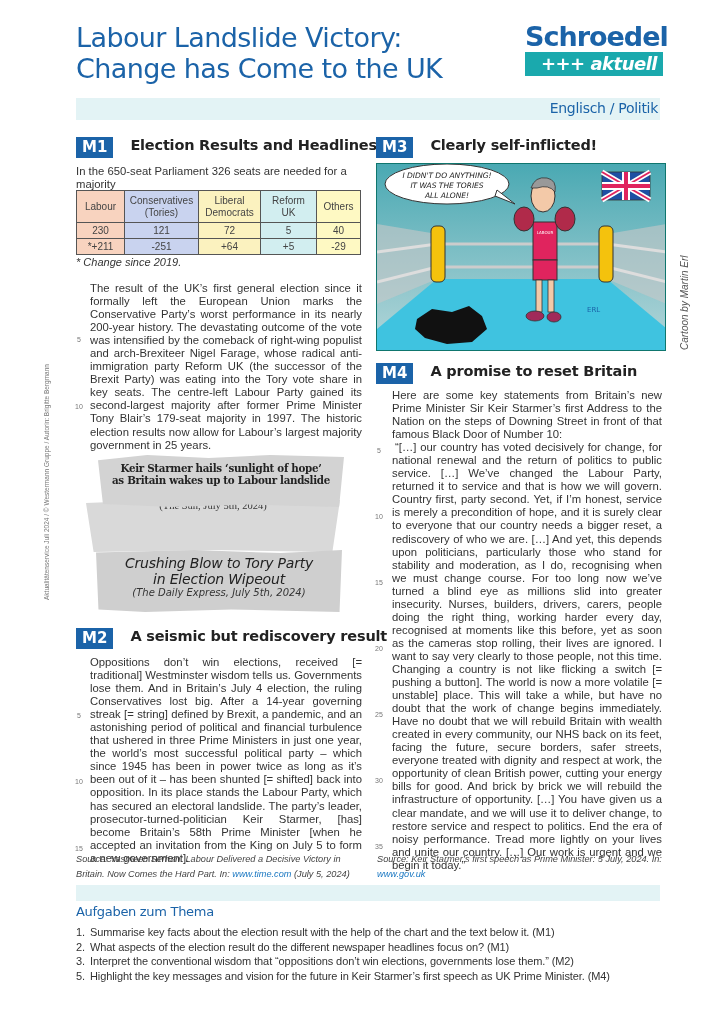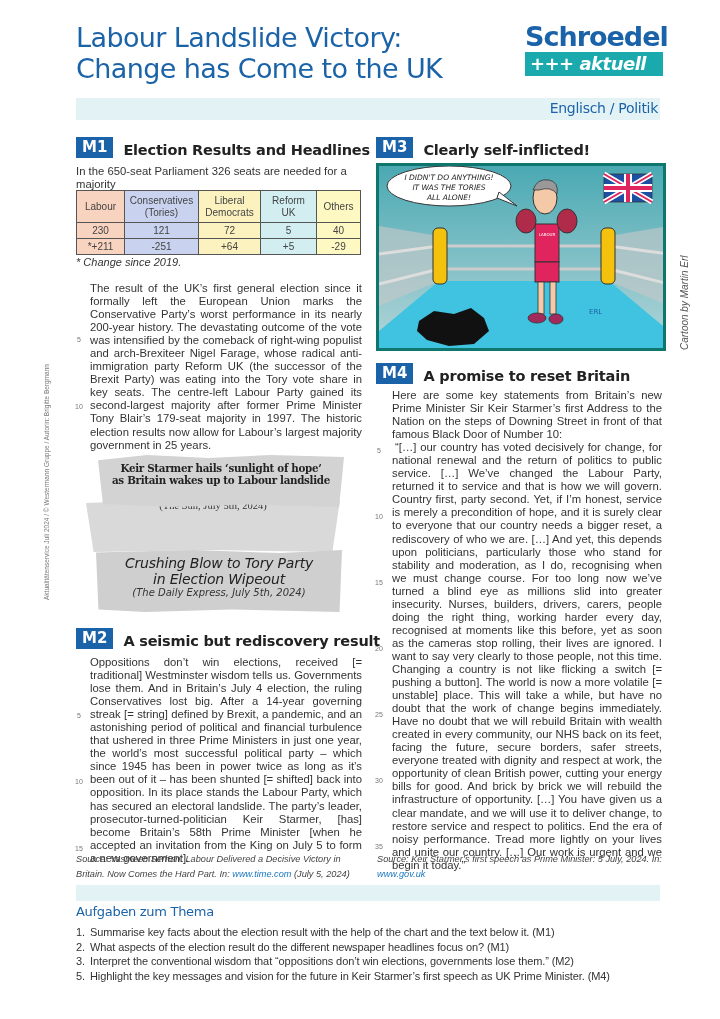--- a/index.html
+++ b/index.html
@@ -2,29 +2,29 @@
 <html><head>
 <meta charset="utf-8">
 <style>
   * { box-sizing: border-box; margin: 0; padding: 0; }
   html, body { width: 720px; height: 1019px; background: #ffffff; overflow: hidden; }
   body { position: relative; font-family: "Liberation Sans", "DejaVu Sans", sans-serif; color: #2a2a2a; }
 
   .title { position: absolute; left: 76px; top: 22px; color: #1b63a8; font-size: 27px; line-height: 31px; font-family: "DejaVu Sans", sans-serif; letter-spacing: -0.6px; font-weight: normal; }
   .logo { position: absolute; left: 525px; top: 22px; width: 138px; }
   .logo-top { color: #1b63a8; font-family: "DejaVu Sans", sans-serif; font-weight: bold; font-size: 27px; line-height: 30px; letter-spacing: -1px; text-align: right; }
-  .logo-bar { background: #1aa9ad; color: #fff; font-style: italic; font-weight: bold; font-size: 18px; line-height: 24px; text-align: right; padding-right: 17px; font-family: "DejaVu Sans", sans-serif; letter-spacing: -0.5px; }
+  .logo-bar { background: #1aa9ad; color: #fff; font-style: italic; font-weight: bold; font-size: 18px; line-height: 24px; text-align: right; padding-right: 6px; font-family: "DejaVu Sans", sans-serif; letter-spacing: -0.5px; }
 
   .subject-bar { position: absolute; left: 76px; top: 98px; width: 584px; height: 22px; background: #e3f3f5; }
   .subject-bar span { position: absolute; right: 2px; top: 2px; color: #1b63a8; font-size: 14px; font-family: "DejaVu Sans", sans-serif; letter-spacing: -0.3px; }
 
   .side-credit { position: absolute; left: 43px; top: 600px; transform-origin: 0 0; transform: rotate(-90deg); font-size: 6.5px; color: #777; white-space: nowrap; }
   .cartoon-credit { position: absolute; left: 679px; top: 350px; transform-origin: 0 0; transform: rotate(-90deg); font-size: 10px; color: #555; font-style: italic; white-space: nowrap; }
 
-  .m-head { position: absolute; display: flex; align-items: flex-end; }
+  .m-head { position: absolute; display: flex; align-items: flex-start; gap: 7px; }
   .m-badge { background: #1b63a8; color: #fff; font-weight: bold; font-size: 15px; padding: 0 6px; height: 21px; line-height: 21px; margin-right: 10px; font-family: "DejaVu Sans", sans-serif; }
   .m-title { font-weight: bold; font-size: 14.5px; color: #222; font-family: "DejaVu Sans", sans-serif; letter-spacing: -0.2px; }
 
   .intro { position: absolute; left: 76px; top: 165px; width: 288px; font-size: 11.3px; line-height: 13px; color: #333; }
 
   table.results { position: absolute; left: 76px; top: 190px; border-collapse: collapse; font-size: 10px; color: #444; }
   table.results td { border: 1.5px solid #555; text-align: center; padding: 0 3px; height: 16px; line-height: 12px; }
   table.results tr.head td { height: 32px; }
   .c-lab { background: #f8d3bf; width: 48px; }
   .c-con { background: #c9d3ef; width: 74px; }
@@ -44,21 +44,21 @@
   .clip-3 { left: 96px; top: 550px; width: 246px; height: 62px; background: #cfcfcf; clip-path: polygon(0 4%, 40% 0, 75% 5%, 100% 0, 99% 100%, 55% 96%, 20% 100%, 1% 96%); }
   .clip .h1 { font-family: "DejaVu Serif", serif; font-weight: bold; font-size: 10.3px; line-height: 12px; padding-top: 7px; letter-spacing: -0.3px; }
   .clip .src { font-family: "Liberation Serif", serif; font-size: 10.5px; line-height: 12px; color: #333; }
   .clip .h2 { font-family: "DejaVu Serif", serif; font-weight: bold; font-size: 17px; line-height: 20px; padding-top: 11px; color: #333; }
   .clip .h3 { font-family: "DejaVu Sans", sans-serif; font-style: italic; font-size: 14px; line-height: 15.5px; padding-top: 6px; letter-spacing: -0.2px; }
   .clip .src3 { font-family: "DejaVu Sans", sans-serif; font-style: italic; font-size: 10px; line-height: 12px; color: #333; }
 
   .source { position: absolute; font-size: 9.2px; font-style: italic; color: #444; line-height: 15px; }
   .source a { color: #1b78c2; text-decoration: none; }
 
-  .cartoon { position: absolute; left: 376px; top: 163px; width: 290px; height: 188px; border: 3px solid #0f766e; overflow: hidden; }
+  .cartoon { position: absolute; left: 376px; top: 163px; width: 290px; height: 188px; border: 1px solid #0f766e; overflow: hidden; }
 
   .divider { position: absolute; left: 76px; top: 885px; width: 584px; height: 16px; background: #e3f3f5; }
   .tasks-title { position: absolute; left: 76px; top: 904px; color: #1b63a8; font-size: 13px; font-family: "DejaVu Sans", sans-serif; letter-spacing: -0.3px; }
   .tasks { position: absolute; left: 76px; top: 925px; font-size: 11px; line-height: 14.5px; color: #333; list-style: none; }
   .tasks li { white-space: nowrap; letter-spacing: -0.1px; }
   .tasks .num { display: inline-block; width: 14px; }
 </style>
 </head>
 <body>
 

